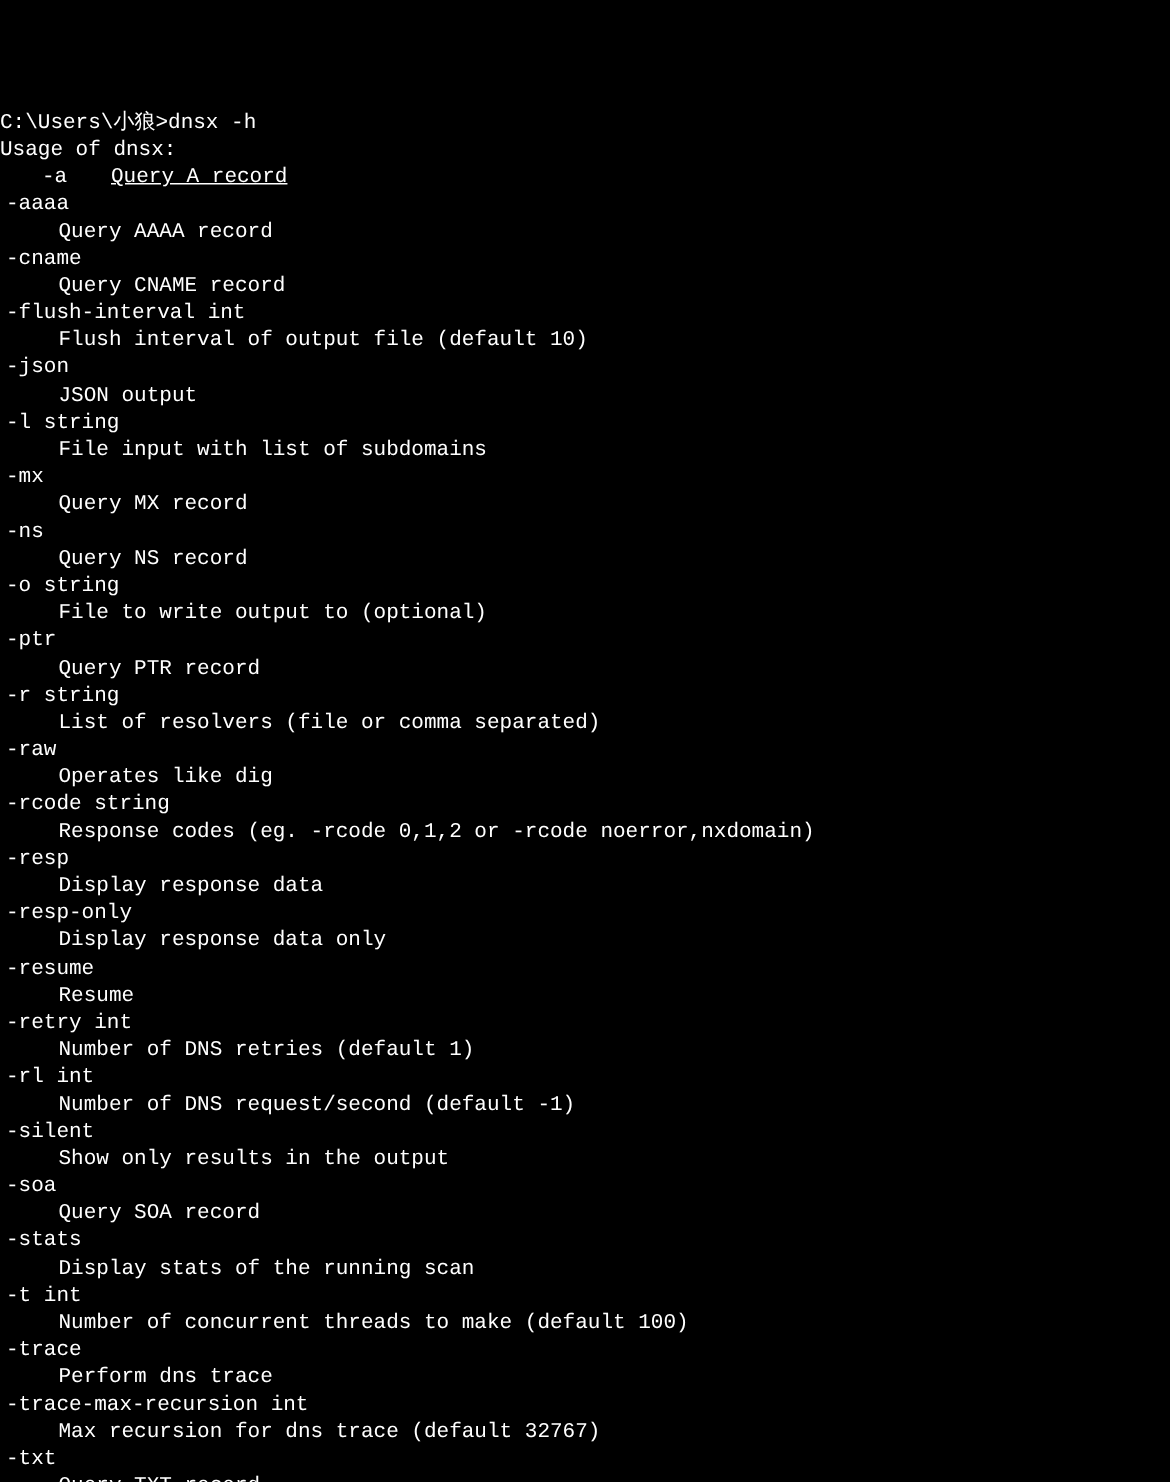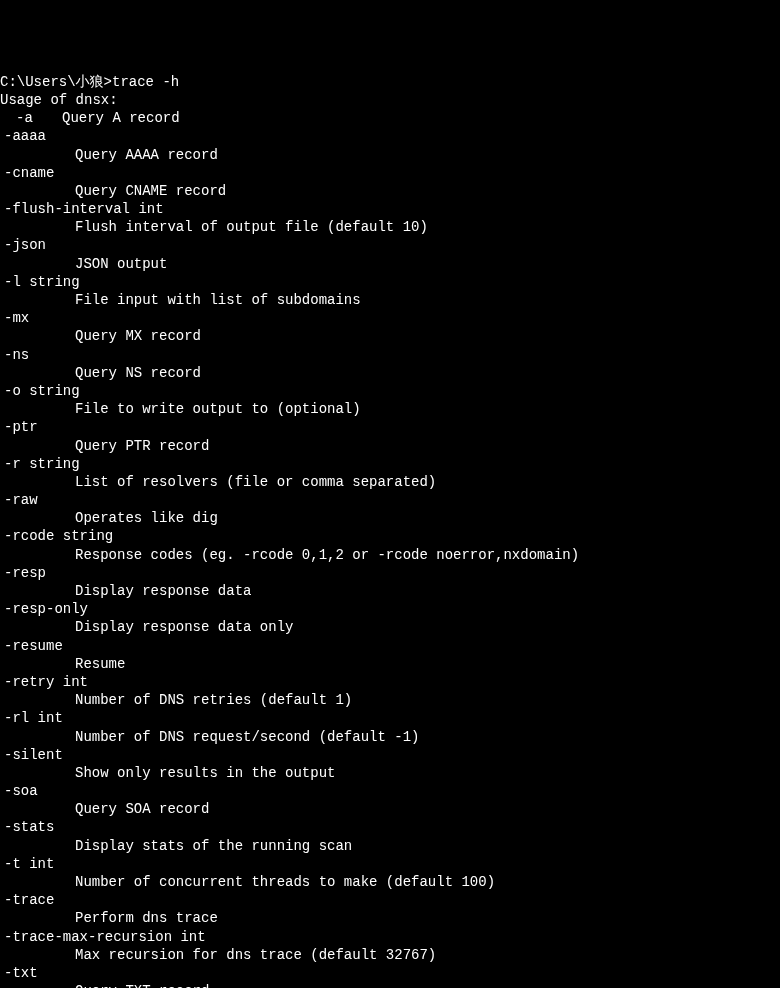--- a/index.html
+++ b/index.html
@@ -19,32 +19,33 @@
       overflow: hidden;
       white-space: pre;
     }
     .terminal {
       padding: 0;
     }
     .flag-line {
       padding-left: 4px;
     }
     .desc-line {
-      padding-left: 75px;
+      padding-left: 39px;
     }
     .flag-inline {
-      padding-left: 16px;
+      padding-left: 28px;
+      text-decoration: underline;
     }
     .flag-inline .flag {
       display: inline-block;
       width: 46px;
     }
   </style>
 </head>
 <body>
 
 
 
-<div class="terminal"><span>C:\Users\小狼&gt;</span><span>trace -h</span>
+<div class="terminal"><span>C:\Users\小狼&gt;</span><span>dnsx -h</span>
 <div>Usage of dnsx:</div><div id="flags-container"><div class="flag-inline"><span class="flag">-a</span><span>Query A record</span></div><div class="flag-line"><span>-aaaa</span></div><div class="desc-line">Query AAAA record</div><div class="flag-line"><span>-cname</span></div><div class="desc-line">Query CNAME record</div><div class="flag-line"><span>-flush-interval int</span></div><div class="desc-line">Flush interval of output file (default 10)</div><div class="flag-line"><span>-json</span></div><div class="desc-line">JSON output</div><div class="flag-line"><span>-l string</span></div><div class="desc-line">File input with list of subdomains</div><div class="flag-line"><span>-mx</span></div><div class="desc-line">Query MX record</div><div class="flag-line"><span>-ns</span></div><div class="desc-line">Query NS record</div><div class="flag-line"><span>-o string</span></div><div class="desc-line">File to write output to (optional)</div><div class="flag-line"><span>-ptr</span></div><div class="desc-line">Query PTR record</div><div class="flag-line"><span>-r string</span></div><div class="desc-line">List of resolvers (file or comma separated)</div><div class="flag-line"><span>-raw</span></div><div class="desc-line">Operates like dig</div><div class="flag-line"><span>-rcode string</span></div><div class="desc-line">Response codes (eg. -rcode 0,1,2 or -rcode noerror,nxdomain)</div><div class="flag-line"><span>-resp</span></div><div class="desc-line">Display response data</div><div class="flag-line"><span>-resp-only</span></div><div class="desc-line">Display response data only</div><div class="flag-line"><span>-resume</span></div><div class="desc-line">Resume</div><div class="flag-line"><span>-retry int</span></div><div class="desc-line">Number of DNS retries (default 1)</div><div class="flag-line"><span>-rl int</span></div><div class="desc-line">Number of DNS request/second (default -1)</div><div class="flag-line"><span>-silent</span></div><div class="desc-line">Show only results in the output</div><div class="flag-line"><span>-soa</span></div><div class="desc-line">Query SOA record</div><div class="flag-line"><span>-stats</span></div><div class="desc-line">Display stats of the running scan</div><div class="flag-line"><span>-t int</span></div><div class="desc-line">Number of concurrent threads to make (default 100)</div><div class="flag-line"><span>-trace</span></div><div class="desc-line">Perform dns trace</div><div class="flag-line"><span>-trace-max-recursion int</span></div><div class="desc-line">Max recursion for dns trace (default 32767)</div><div class="flag-line"><span>-txt</span></div><div class="desc-line">Query TXT record</div></div></div>
 
 
 
 
 </body></html>

